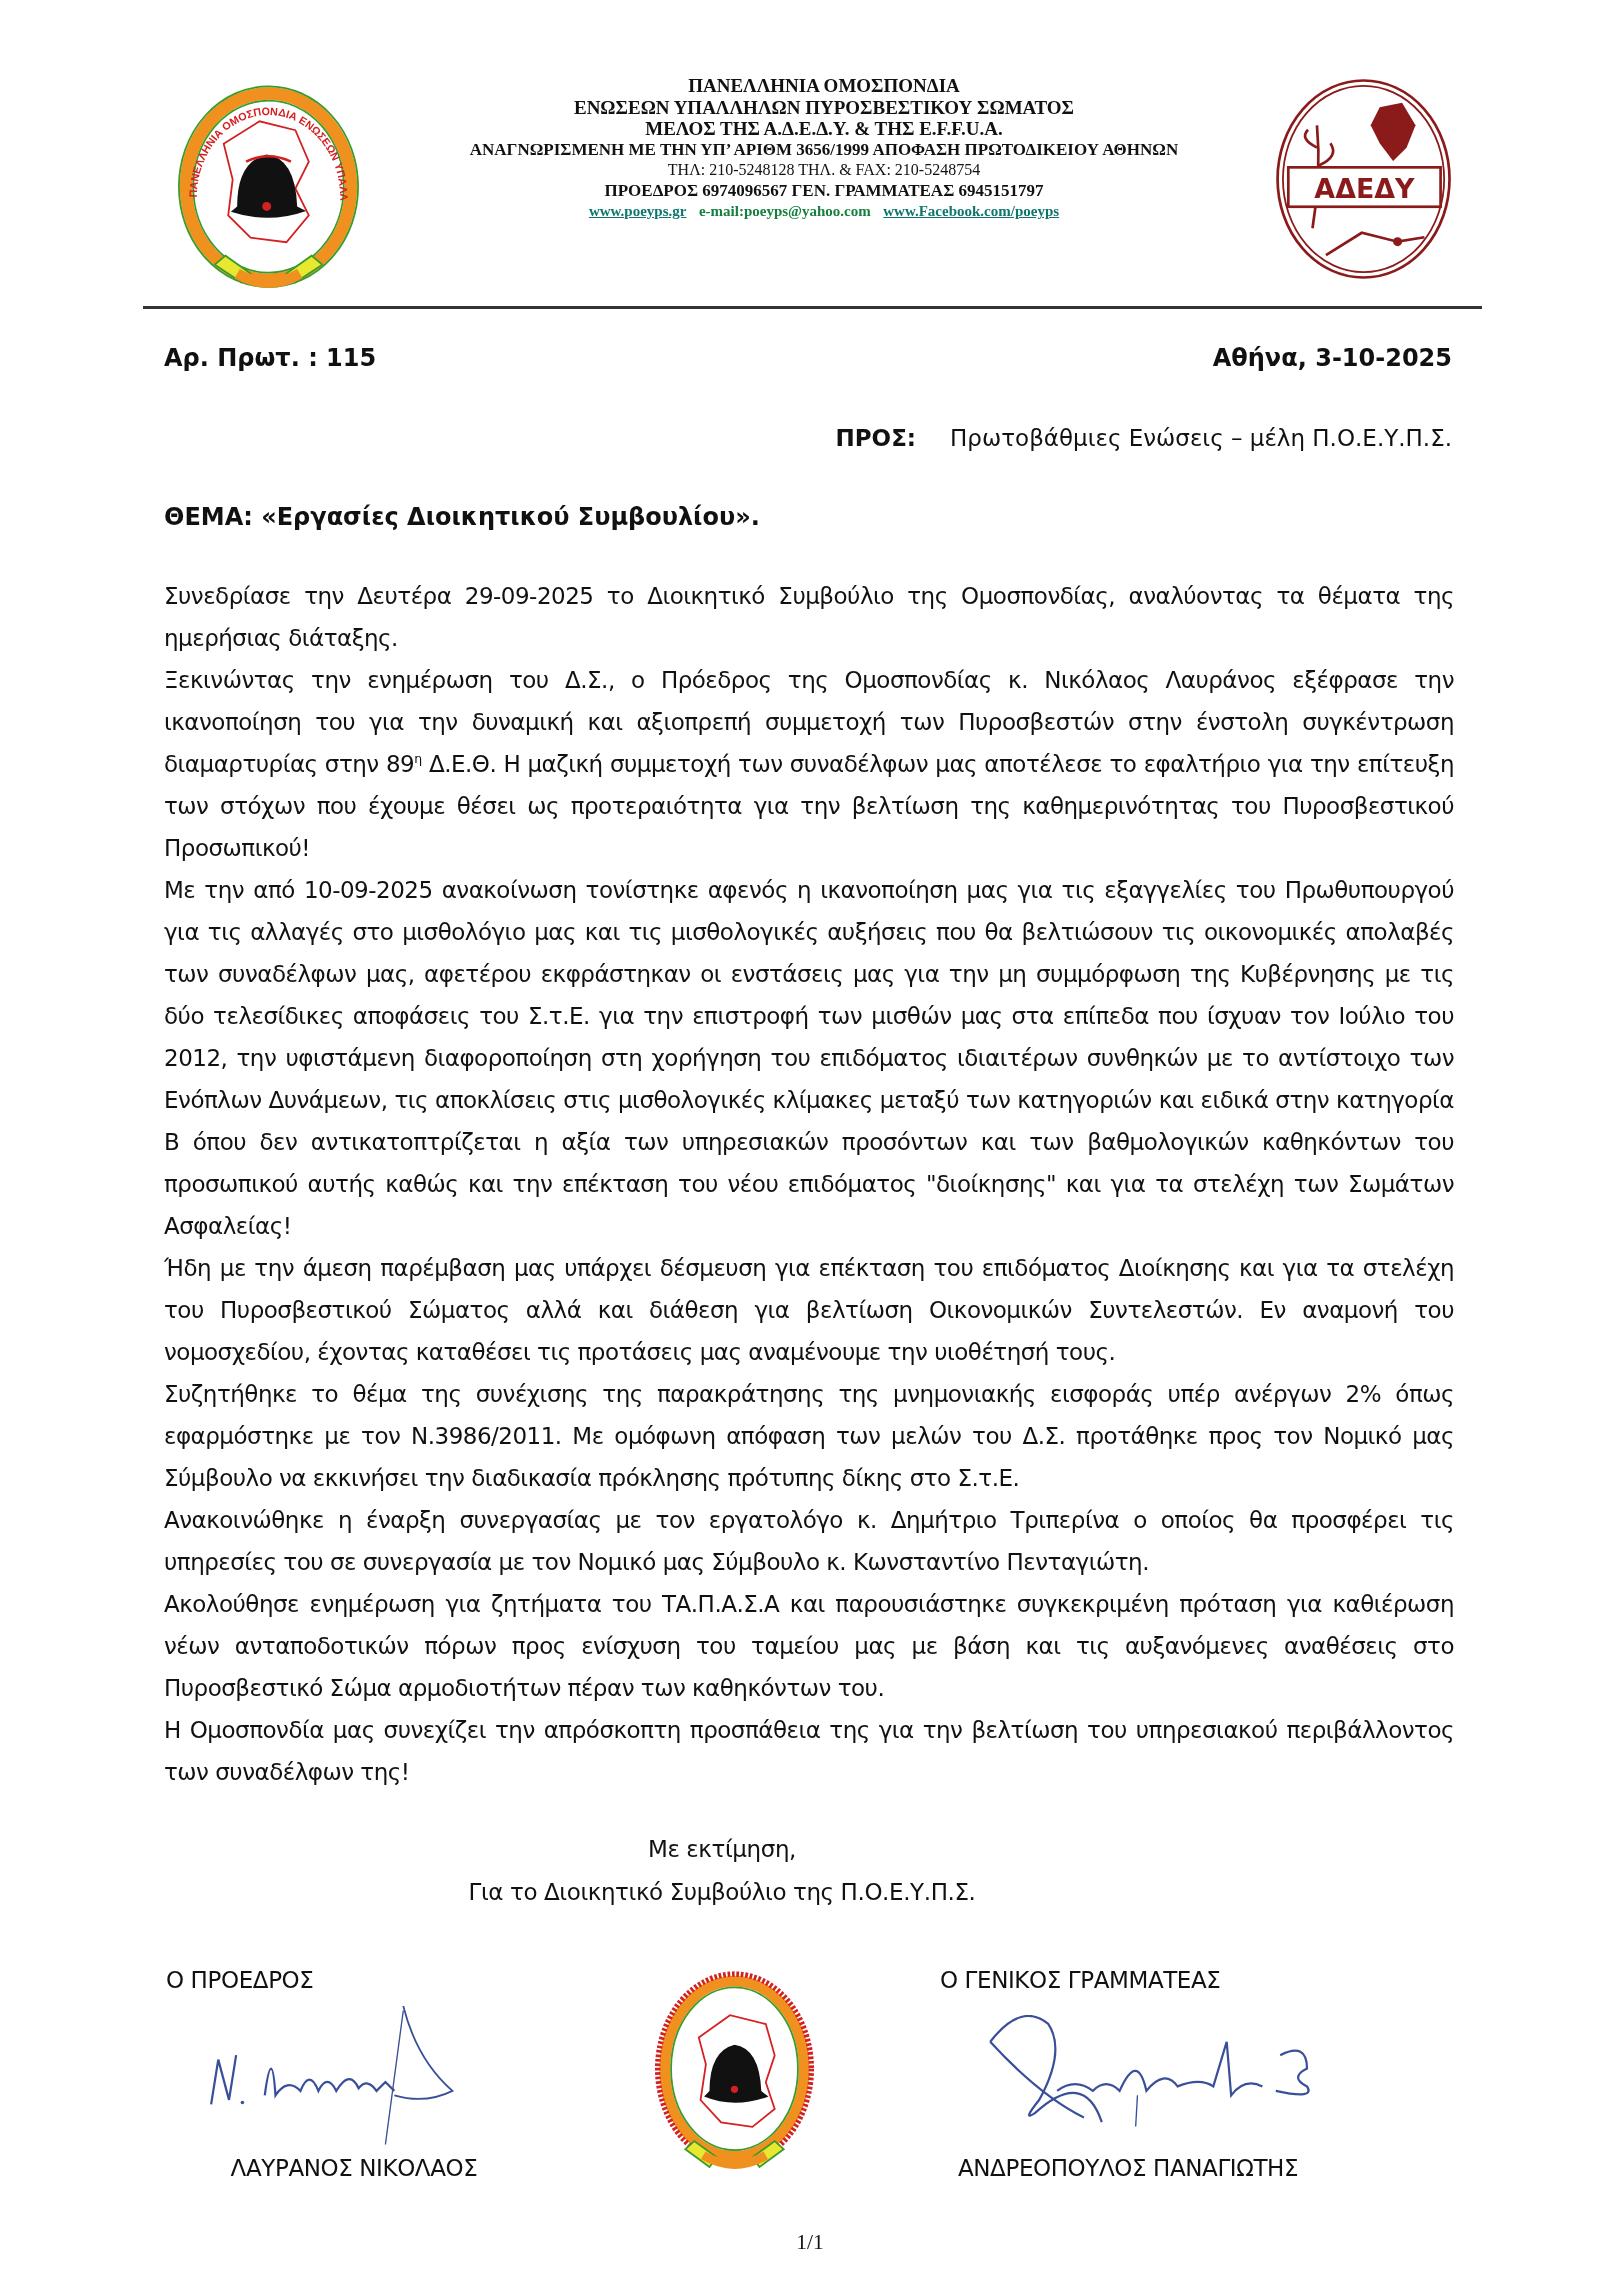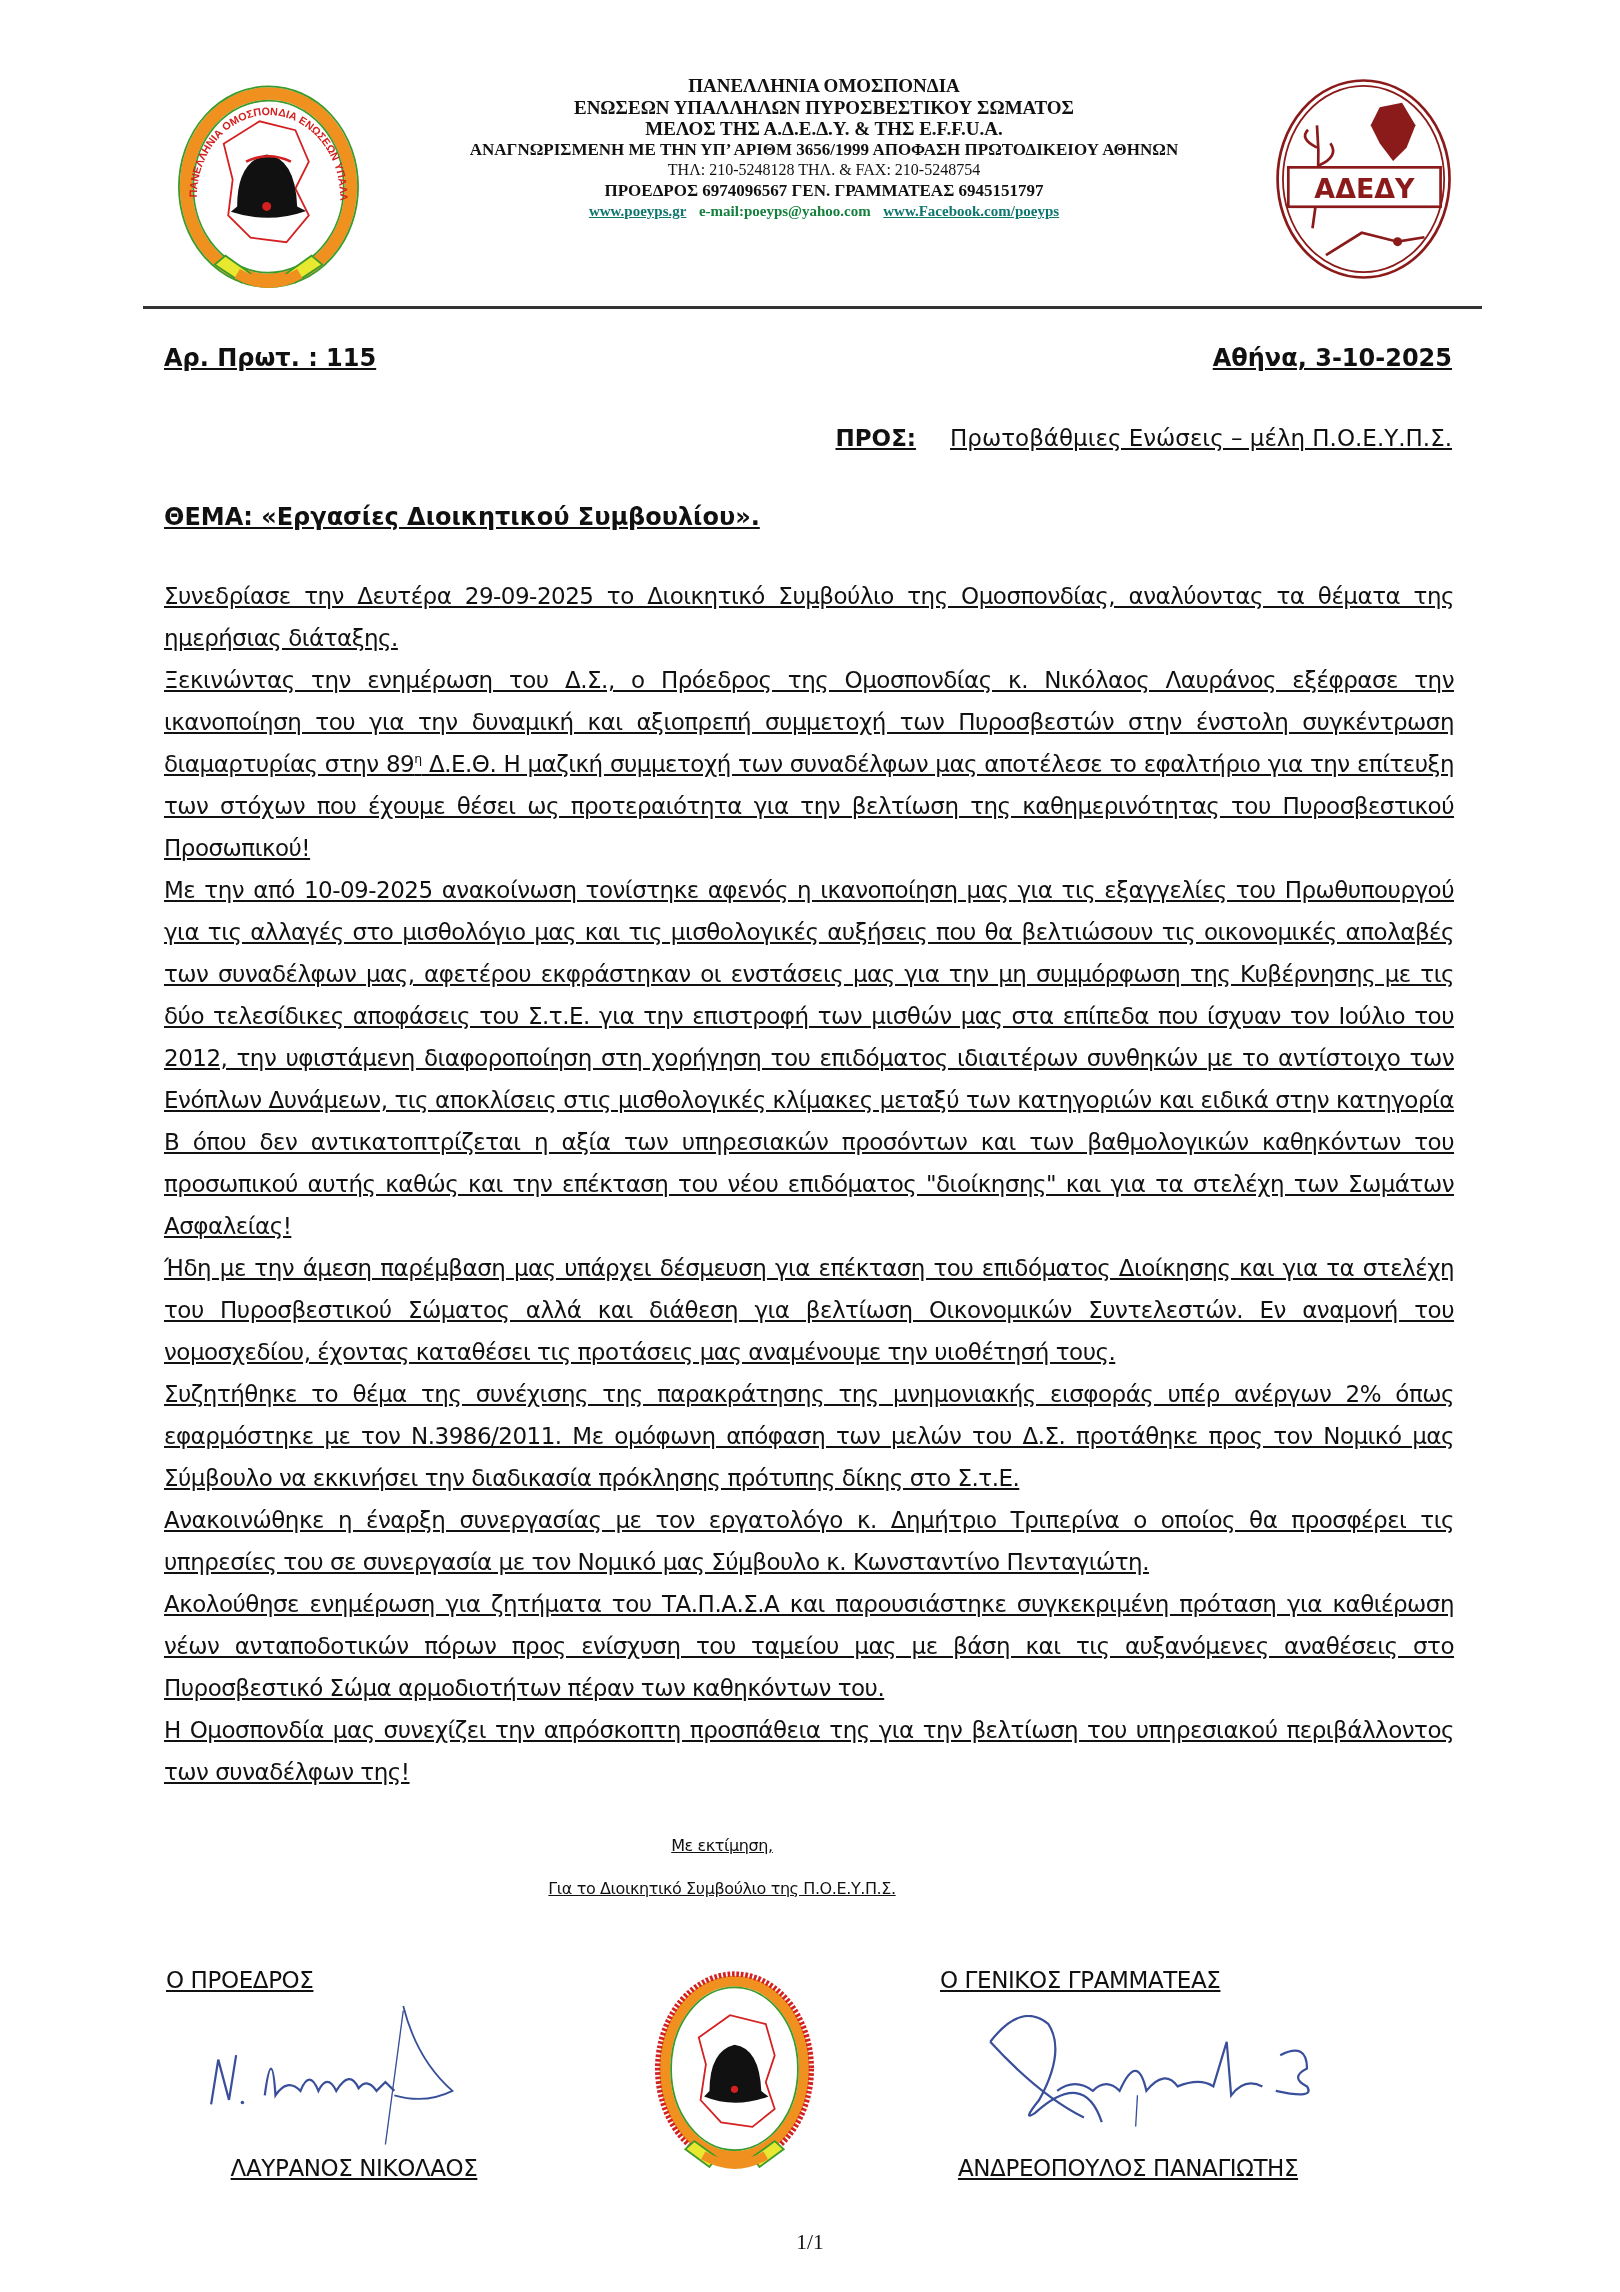--- a/index.html
+++ b/index.html
@@ -14,32 +14,32 @@
   .lh-l4 { font-size: 19px; line-height: 21.5px; }
   .lh-l5 { font-size: 17px; line-height: 20.6px; }
   .lh-l6 { font-size: 16px; line-height: 19.7px; }
   .lh-l8 { font-size: 17px; line-height: 21.5px; }
   .lh-links { font-size: 15px; line-height: 21.5px; font-weight: bold; }
   .lh-links a { color: #0f766e; text-decoration: underline; }
   .lh-links .mail { color: #15803d; margin: 0 12.5px; }
   .lh-rule { position: absolute; left: 143px; top: 306px; width: 1339px; height: 2.7px; background: #333; }
 
   
-  .doc { font-family: "DejaVu Sans", sans-serif; text-decoration: underline; }
+  .doc { font-family: "DejaVu Sans", sans-serif; }
   .ref { position: absolute; left: 164px; top: 344px; font-size: 24px; font-weight: bold; }
   .date { position: absolute; right: 168px; top: 344px; font-size: 24px; font-weight: bold; }
   .to { position: absolute; right: 168px; top: 425px; font-size: 23px; }
   .to .lbl { font-weight: bold; margin-right: 34px; }
   .subject { position: absolute; left: 164px; top: 503px; font-size: 24px; font-weight: bold; }
 
   .body { position: absolute; left: 164px; top: 575px; width: 1290px; font-size: 23px; line-height: 42px; text-align: justify; letter-spacing: -0.5px; }
   .body p { margin: 0; }
   sup { font-size: 12.5px; line-height: 0; }
 
-  .closing { position: absolute; left: 0; width: 1444px; text-align: center; font-size: 16px; letter-spacing: -0.4px; }
+  .closing { position: absolute; left: 0; width: 1444px; text-align: center; font-size: 23px; letter-spacing: -0.4px; }
   .c1 { top: 1836px; }
   .c2 { top: 1879px; }
 
   .sig-title { position: absolute; font-size: 23px; text-align: left; width: 376px; letter-spacing: -0.4px; }
   .st-left { left: 166px; top: 1967px; }
   .st-right { left: 940px; top: 1967px; }
   .sig-name { position: absolute; font-size: 23px; text-align: center; width: 376px; letter-spacing: -0.4px; }
   .sn-left { left: 166px; top: 2155px; }
   .sn-right { left: 940px; top: 2155px; }
   .sig-img-left { position: absolute; left: 202px; top: 2006px; width: 340px; height: 143px; }

